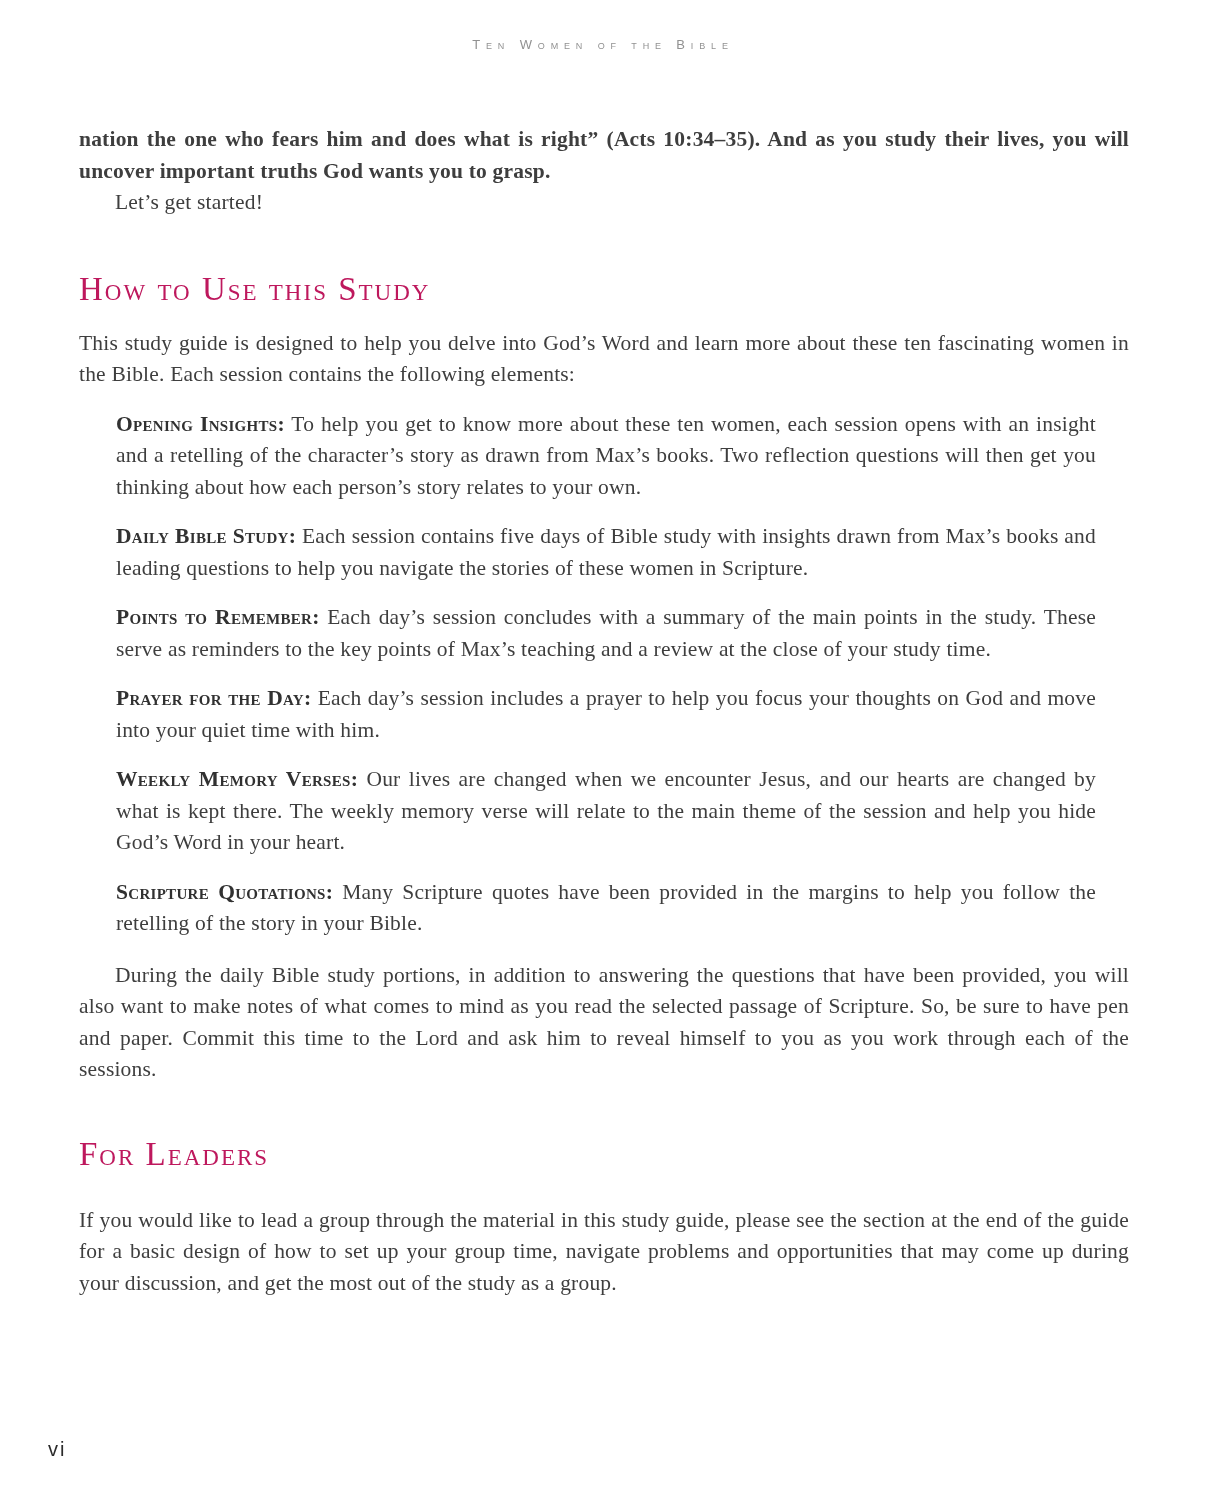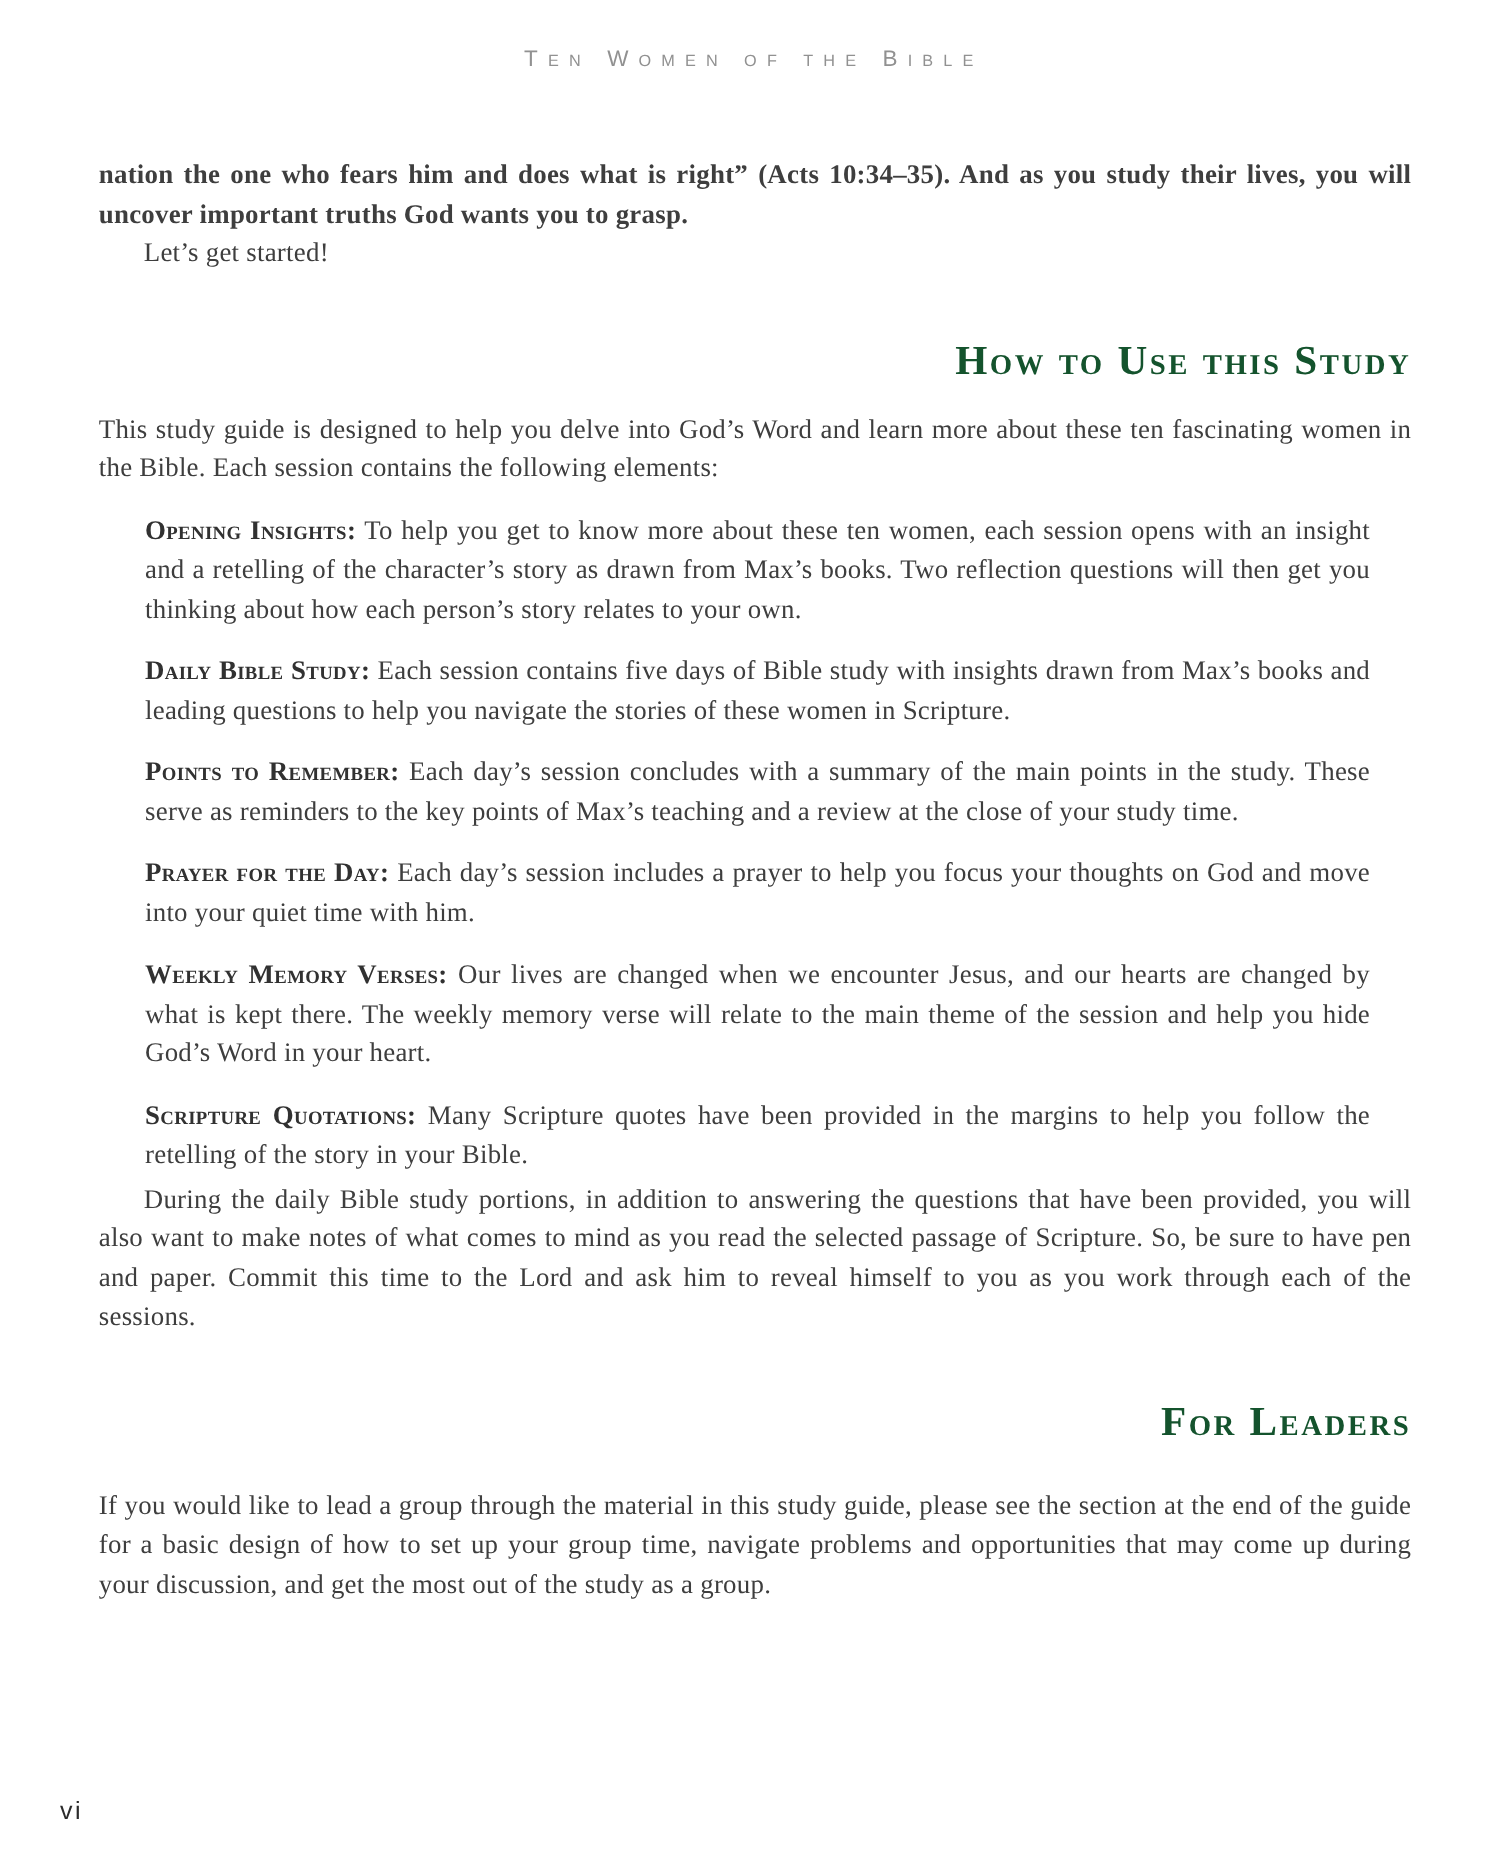--- a/index.html
+++ b/index.html
@@ -16,50 +16,50 @@
     overflow: hidden;
   }
   .running-head {
     position: absolute;
     top: 37px;
     left: 0;
     right: 0;
     text-align: center;
     font-family: "Liberation Sans", "DejaVu Sans", sans-serif;
     font-variant: small-caps;
-    font-size: 18px;
+    font-size: 13px;
     letter-spacing: 0.45em;
     color: #919191;
   }
   .content {
     position: absolute;
     top: 0;
     left: 79px;
     width: 1050px;
   }
   .body {
     margin: 0;
     font-size: 21.5px;
     line-height: 31.5px;
     text-align: justify;
     color: #3e3e3e;
     letter-spacing: 0.2px;
   }
   .cont { margin-top: 124px; font-weight: bold; }
   .indent { text-indent: 36px; }
-  .mt20 { margin-top: 4px; }
+  .mt20 { margin-top: 20px; }
   .mt26 { margin-top: 26px; }
   .section-heading {
     margin: 52px 0 20px 0;
-    text-align: right;
+    text-align: left;
     font-variant: small-caps;
-    font-weight: bold;
+    font-weight: normal;
     font-size: 33px;
     letter-spacing: 2px;
-    color: #14532d;
+    color: #be185d;
   }
   .section-heading.leaders { margin-top: 50px; margin-bottom: 32px; }
   .item {
     padding-left: 37px;
     padding-right: 33px;
     margin-top: 18px;
   }
   .item .label {
     font-weight: bold;
     font-variant: small-caps;

